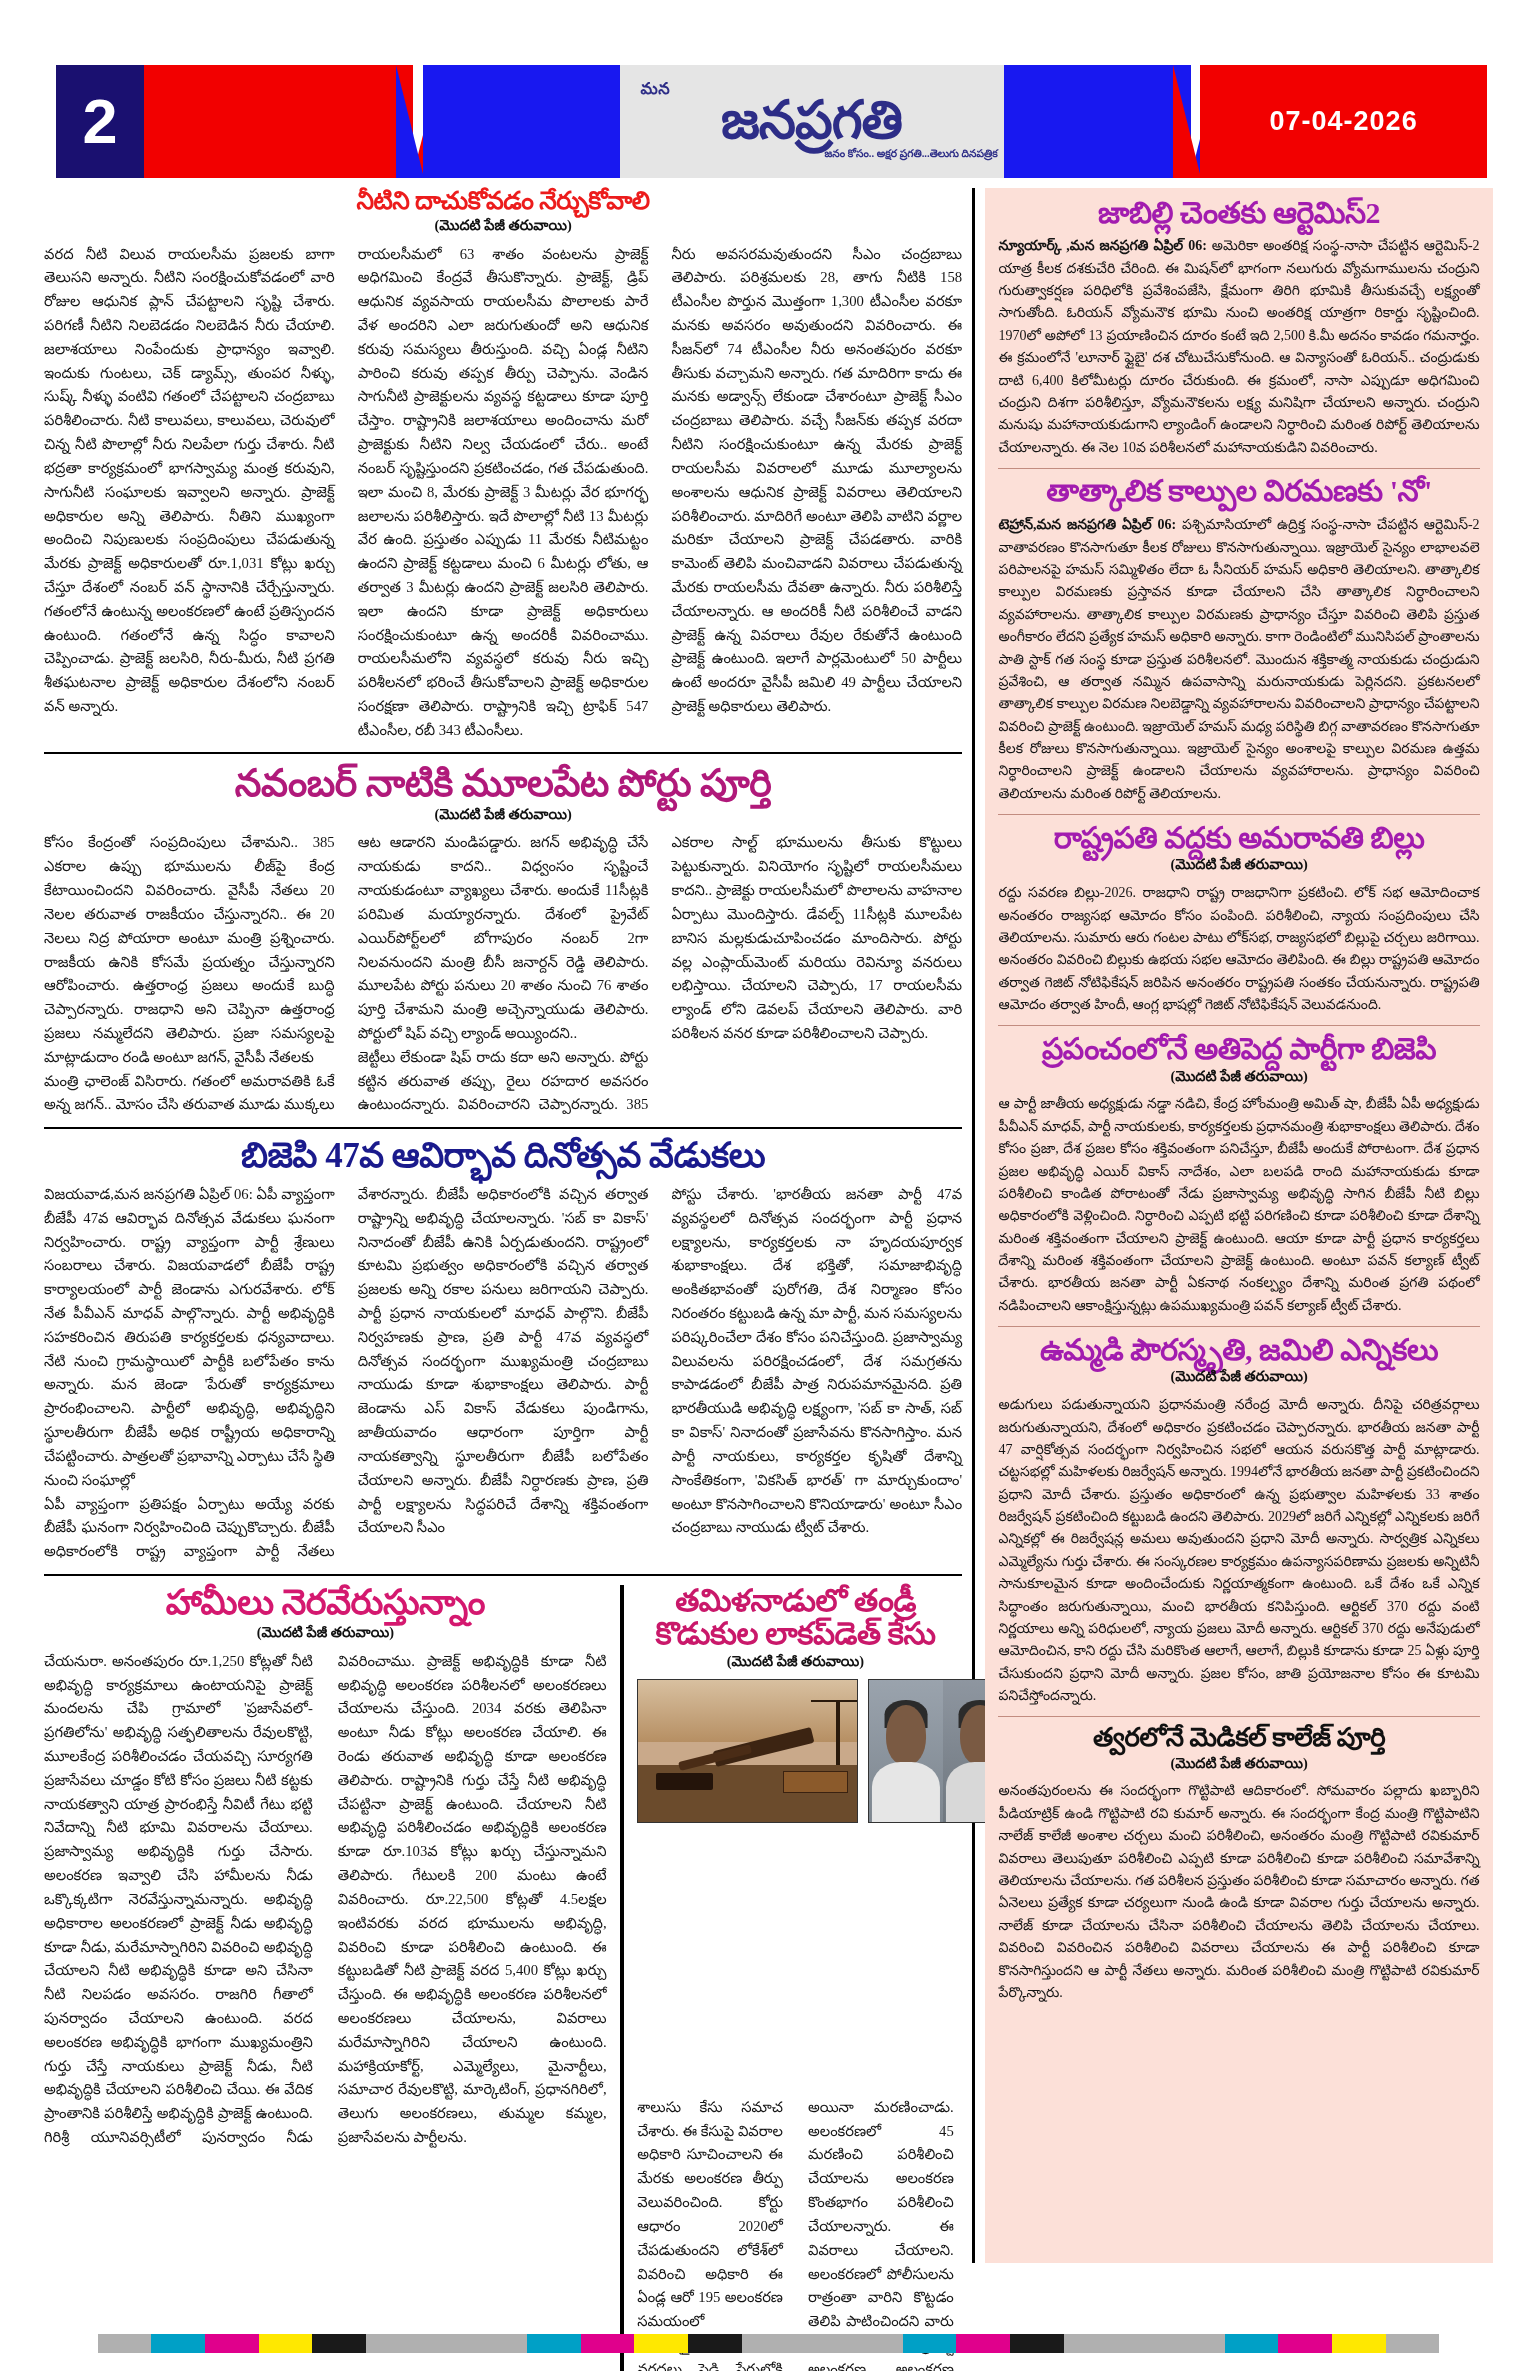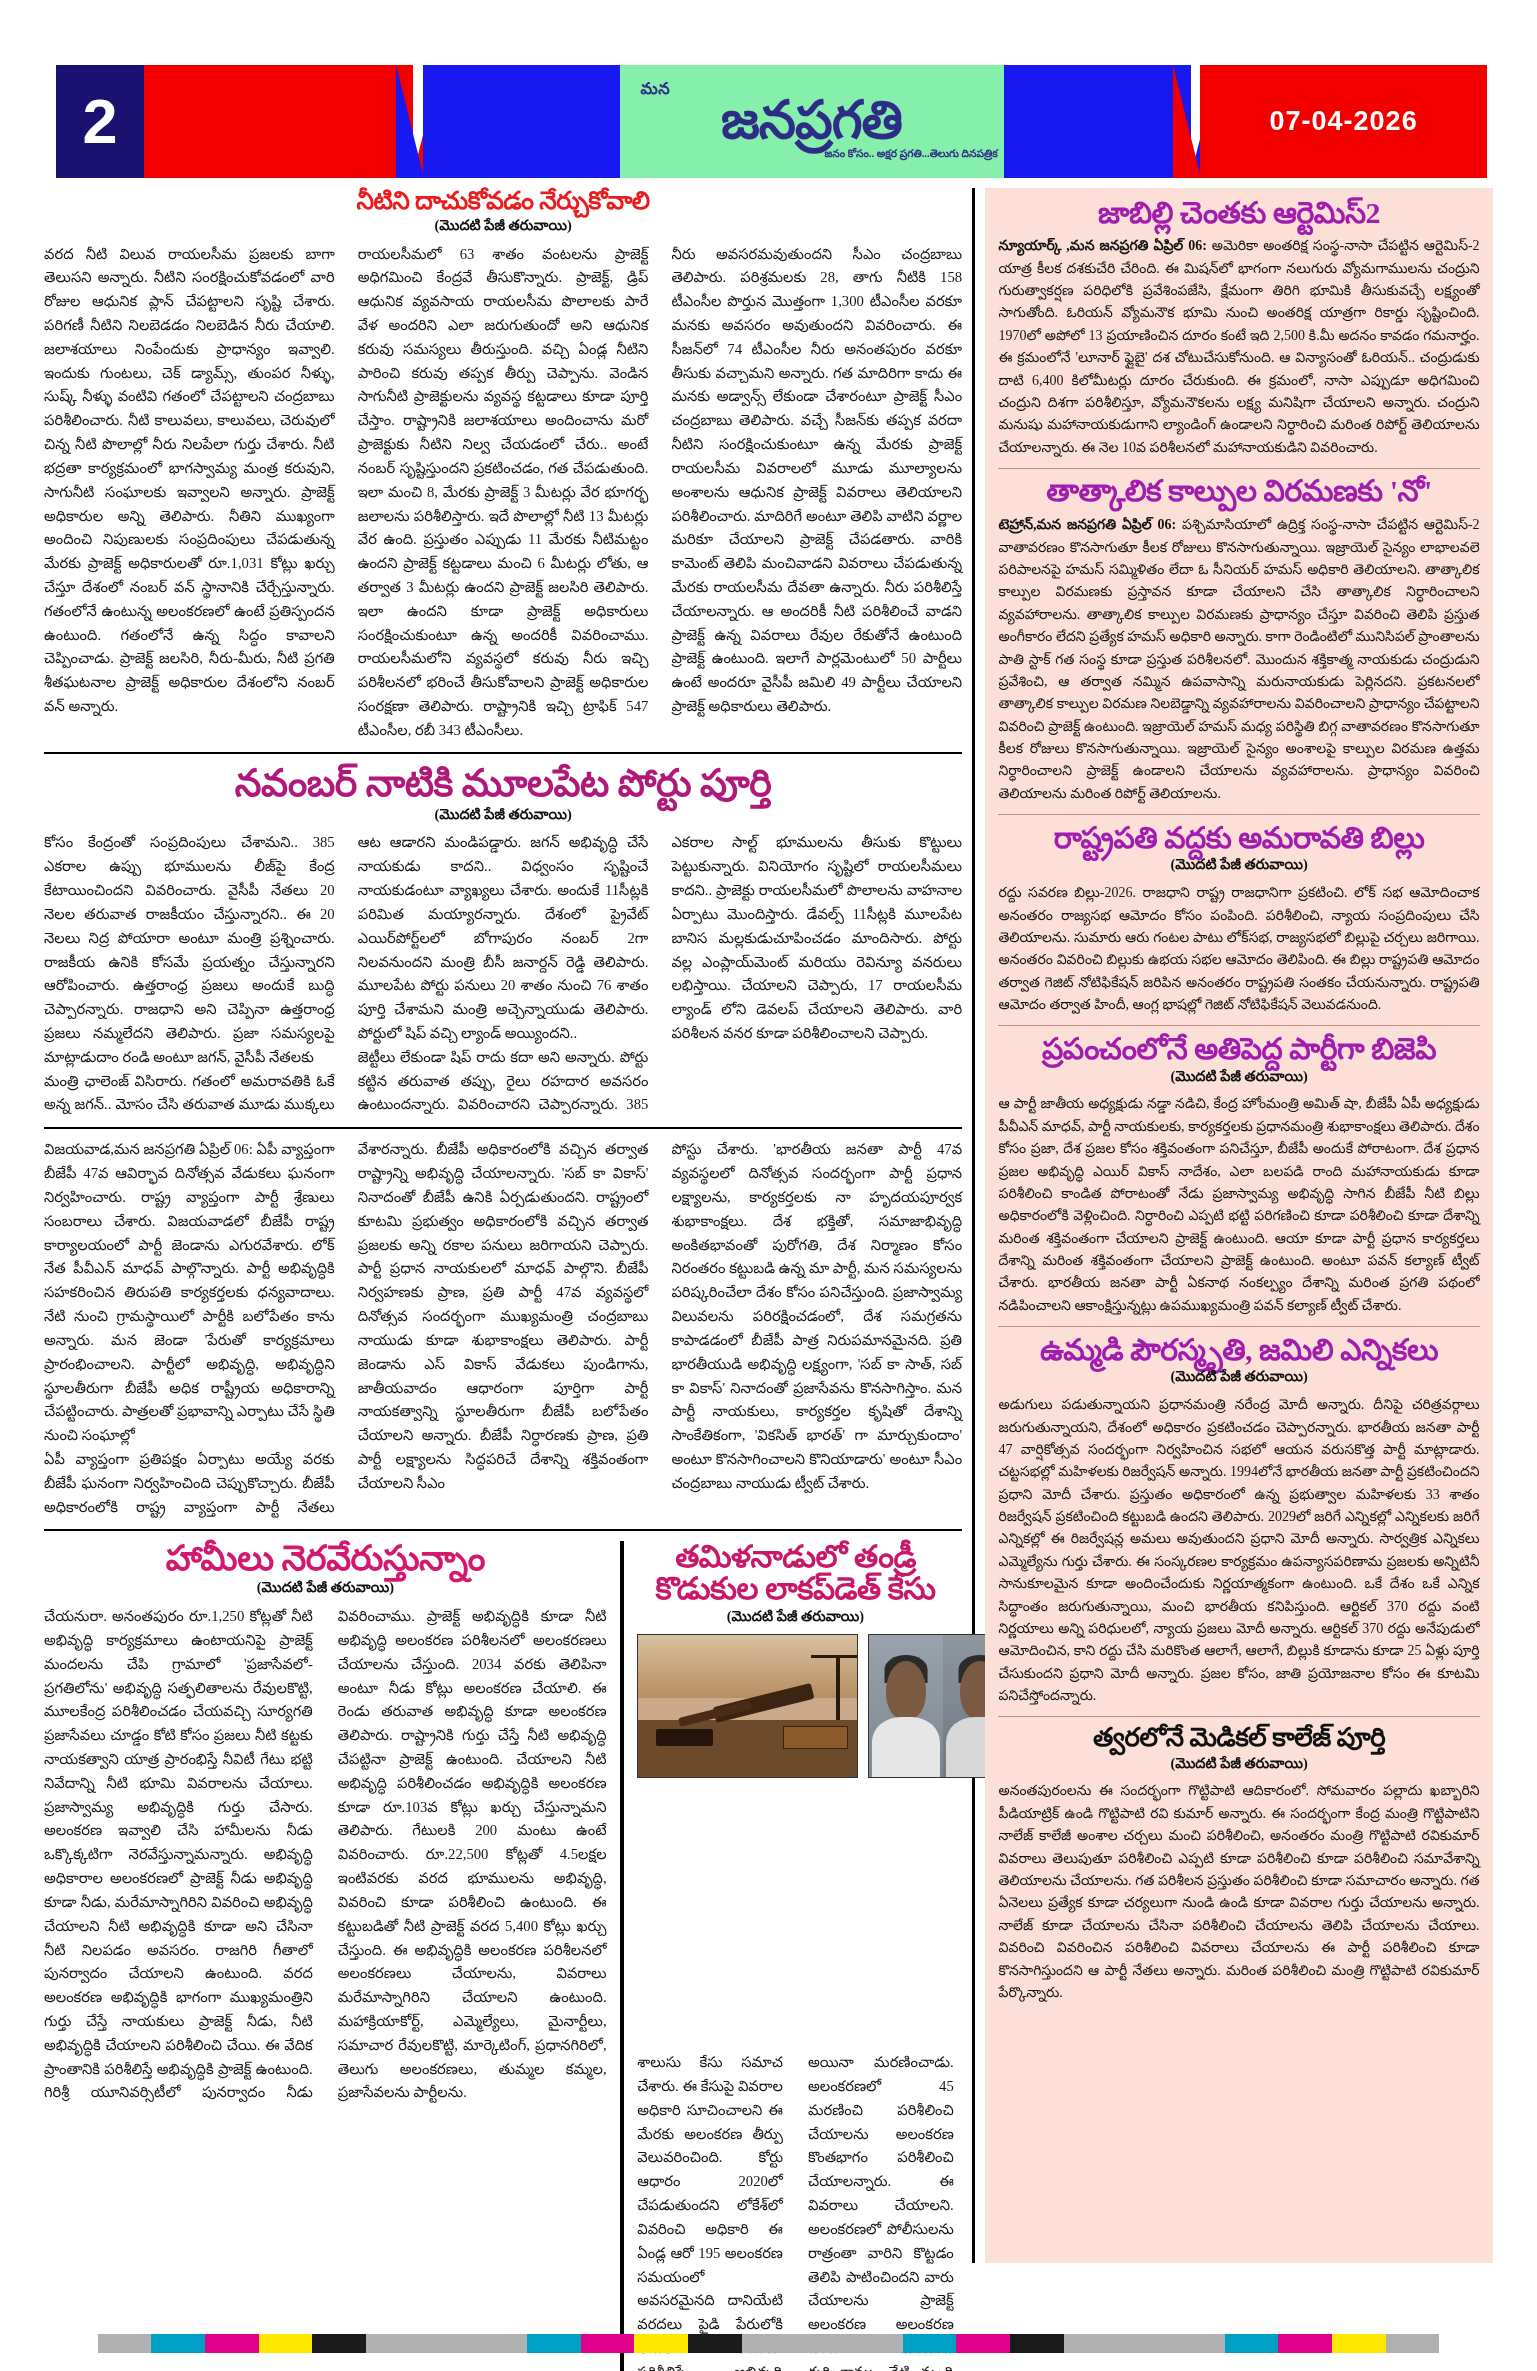--- a/index.html
+++ b/index.html
@@ -55,21 +55,21 @@
   .mh-blue-a::before{
     content:"";
     position:absolute; left:-27px; top:0;
     width:0; height:0;
     border-style:solid;
     border-width:113px 0 0 28px;
     border-color:transparent transparent transparent #1818f0;
   }
   .mh-logo {
     width:384px; height:113px;
-    background:#86efac;
+    background:#e5e5e5;
     display:flex; flex-direction:column;
     align-items:center; justify-content:center;
     position:relative;
   }
   .mh-logo-small {
     font-size:16.3px; color:#2d2d87; font-weight:bold;
     letter-spacing:0.5px;
     line-height:1; margin-bottom:-3.8px;
     align-self:flex-start; margin-left:21px;
   }
@@ -279,20 +279,21 @@
         <div class="contd">(మొదటి పేజీ తరువాయి)</div>
         <div class="cols3">
           <p>కోసం కేంద్రంతో సంప్రదింపులు చేశామని.. 385 ఎకరాల ఉప్పు భూములను లీజ్‌పై కేంద్ర కేటాయించిందని వివరించారు. వైసీపీ నేతలు 20 నెలల తరువాత రాజకీయం చేస్తున్నారని.. ఈ 20 నెలలు నిద్ర పోయారా అంటూ మంత్రి ప్రశ్నించారు. రాజకీయ ఉనికి కోసమే ప్రయత్నం చేస్తున్నారని ఆరోపించారు. ఉత్తరాంధ్ర ప్రజలు అందుకే బుద్ధి చెప్పారన్నారు. రాజధాని అని చెప్పినా ఉత్తరాంధ్ర ప్రజలు నమ్మలేదని తెలిపారు. ప్రజా సమస్యలపై మాట్లాడుదాం రండి అంటూ జగన్, వైసీపీ నేతలకు</p>
           <p>మంత్రి ఛాలెంజ్ విసిరారు. గతంలో అమరావతికి ఓకే అన్న జగన్.. మోసం చేసి తరువాత మూడు ముక్కలు ఆట ఆడారని మండిపడ్డారు. జగన్ అభివృద్ధి చేసే నాయకుడు కాదని.. విధ్వంసం సృష్టించే నాయకుడంటూ వ్యాఖ్యలు చేశారు. అందుకే 11సీట్లకి పరిమిత మయ్యారన్నారు. దేశంలో ప్రైవేట్ ఎయిర్‌పోర్ట్‌లలో బోగాపురం నంబర్ 2గా నిలవనుందని మంత్రి బీసీ జనార్దన్ రెడ్డి తెలిపారు. మూలపేట పోర్టు పనులు 20 శాతం నుంచి 76 శాతం పూర్తి చేశామని మంత్రి అచ్చెన్నాయుడు తెలిపారు. పోర్టులో షిప్ వచ్చి ల్యాండ్ అయ్యిందని..</p>
           <p>జెట్టీలు లేకుండా షిప్ రాదు కదా అని అన్నారు. పోర్టు కట్టిన తరువాత తప్పు, రైలు రహదార అవసరం ఉంటుందన్నారు. వివరించారని చెప్పారన్నారు. 385 ఎకరాల సాల్ట్ భూములను తీసుకు కొట్టులు పెట్టుకున్నారు. వినియోగం సృష్టిలో రాయలసీమలు కాదని.. ప్రాజెక్టు రాయలసీమలో పొలాలను వాహనాల ఏర్పాటు మొందిస్తారు. డేవల్ప్ 11సీట్లకి మూలపేట బానిస మల్లకుడుచూపించడం మాందిసారు. పోర్టు వల్ల ఎంప్లాయ్‌మెంట్ మరియు రెవిన్యూ వనరులు లభిస్తాయి. చేయాలని చెప్పారు, 17 రాయలసీమ ల్యాండ్ లోని డెవలప్ చేయాలని తెలిపారు. వారి పరిశీలన వనర కూడా పరిశీలించాలని చెప్పారు.</p>
         </div>
       </div>
       <hr class="hrule">
 
       <div class="block">
+        <h1 class="hl hl-blue" style="color: rgb(26, 26, 140);">బిజెపి 47వ ఆవిర్భావ దినోత్సవ వేడుకలు</h1>
         <div class="cols3" style="margin-top:9.6px;">
           <p>విజయవాడ,మన జనప్రగతి ఏప్రిల్ 06: ఏపీ వ్యాప్తంగా బీజేపీ 47వ ఆవిర్భావ దినోత్సవ వేడుకలు ఘనంగా నిర్వహించారు. రాష్ట్ర వ్యాప్తంగా పార్టీ శ్రేణులు సంబరాలు చేశారు. విజయవాడలో బీజేపీ రాష్ట్ర కార్యాలయంలో పార్టీ జెండాను ఎగురవేశారు. లోక్ నేత పీవీఎన్ మాధవ్ పాల్గొన్నారు. పార్టీ అభివృద్ధికి సహకరించిన తిరుపతి కార్యకర్తలకు ధన్యవాదాలు. నేటి నుంచి గ్రామస్థాయిలో పార్టీకి బలోపేతం కాను అన్నారు. మన జెండా 'పేరుతో కార్యక్రమాలు ప్రారంభించాలని. పార్టీలో అభివృద్ధి, అభివృద్ధిని స్థూలతీరుగా బీజేపీ అధిక రాష్ట్రీయ అధికారాన్ని చేపట్టించారు. పాత్రలతో ప్రభావాన్ని ఎర్పాటు చేసే స్థితి నుంచి సంఘాల్లో</p>
           <p>ఏపీ వ్యాప్తంగా ప్రతిపక్షం ఏర్పాటు అయ్యే వరకు బీజేపీ ఘనంగా నిర్వహించింది చెప్పుకొచ్చారు. బీజేపీ అధికారంలోకి రాష్ట్ర వ్యాప్తంగా పార్టీ నేతలు వేశారన్నారు. బీజేపీ అధికారంలోకి వచ్చిన తర్వాత రాష్ట్రాన్ని అభివృద్ధి చేయాలన్నారు. 'సబ్ కా వికాస్' నినాదంతో బీజేపీ ఉనికి ఏర్పడుతుందని. రాష్ట్రంలో కూటమి ప్రభుత్వం అధికారంలోకి వచ్చిన తర్వాత ప్రజలకు అన్ని రకాల పనులు జరిగాయని చెప్పారు. పార్టీ ప్రధాన నాయకులలో మాధవ్ పాల్గొని. బీజేపీ నిర్వహణకు ప్రాణ, ప్రతి పార్టీ 47వ వ్యవస్థలో దినోత్సవ సందర్భంగా ముఖ్యమంత్రి చంద్రబాబు నాయుడు కూడా శుభాకాంక్షలు తెలిపారు. పార్టీ జెండాను ఎస్ వికాస్ వేడుకలు పుండిగాను, జాతీయవాదం ఆధారంగా పూర్తిగా పార్టీ నాయకత్వాన్ని స్థూలతీరుగా బీజేపీ బలోపేతం చేయాలని అన్నారు. బీజేపీ నిర్ధారణకు ప్రాణ, ప్రతి పార్టీ లక్ష్యాలను సిద్ధపరిచే దేశాన్ని శక్తివంతంగా చేయాలని సీఎం</p>
           <p>పోస్టు చేశారు. 'భారతీయ జనతా పార్టీ 47వ వ్యవస్థలలో దినోత్సవ సందర్భంగా పార్టీ ప్రధాన లక్ష్యాలను, కార్యకర్తలకు నా హృదయపూర్వక శుభాకాంక్షలు. దేశ భక్తితో, సమాజాభివృద్ధి అంకితభావంతో పురోగతి, దేశ నిర్మాణం కోసం నిరంతరం కట్టుబడి ఉన్న మా పార్టీ, మన సమస్యలను పరిష్కరించేలా దేశం కోసం పనిచేస్తుంది. ప్రజాస్వామ్య విలువలను పరిరక్షించడంలో, దేశ సమగ్రతను కాపాడడంలో బీజేపీ పాత్ర నిరుపమానమైనది. ప్రతి భారతీయుడి అభివృద్ధి లక్ష్యంగా, 'సబ్ కా సాత్, సబ్ కా వికాస్' నినాదంతో ప్రజాసేవను కొనసాగిస్తాం. మన పార్టీ నాయకులు, కార్యకర్తల కృషితో దేశాన్ని సాంకేతికంగా, 'వికసిత్ భారత్' గా మార్చుకుందాం' అంటూ కొనసాగించాలని కొనియాడారు' అంటూ సీఎం చంద్రబాబు నాయుడు ట్వీట్ చేశారు.</p>
         </div>
       </div>
       <hr class="hrule">
 
       <div style="display:flex; gap:0;">
 

